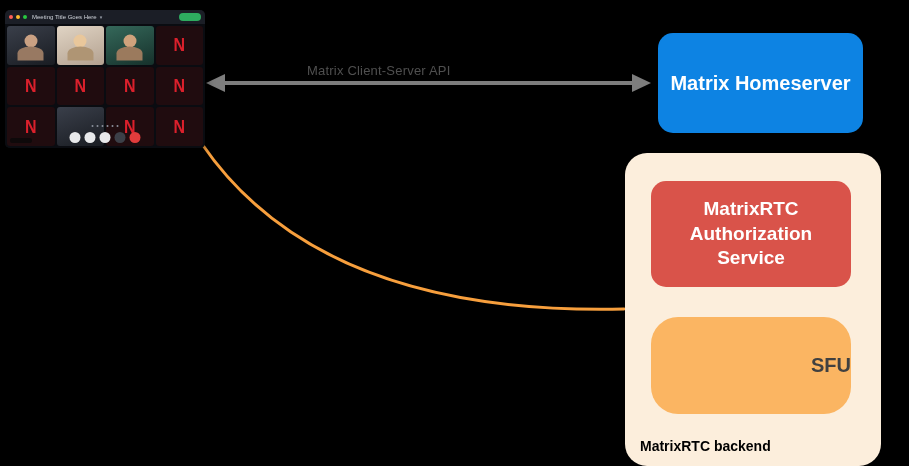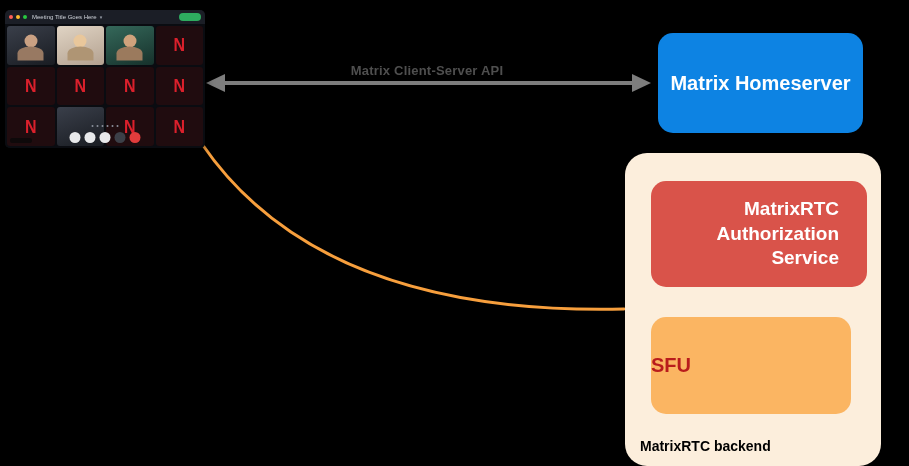--- a/index.html
+++ b/index.html
@@ -3,38 +3,38 @@
 <meta charset="utf-8">
 <style>
   * { margin:0; padding:0; box-sizing:border-box; }
   body { background:#000; font-family:"Liberation Sans", sans-serif; }
   .canvas { position:relative; width:909px; height:466px; background:#000; overflow:hidden; }
 
   
   .wires { position:absolute; left:0; top:0; width:909px; height:466px; pointer-events:none; }
 
   
-  .arrow-label { position:absolute; left:307px; top:63px; width:240px; text-align:center;
-                 color:#4f4f4f; font-size:13px; font-weight:bold; letter-spacing:.2px; }
+  .arrow-label { position:absolute; left:307px; top:63px; width:240px; 
+                 color:#4f4f4f; font-size:13px; font-weight:normal; letter-spacing:.2px; }
 
   
   .homeserver-box { position:absolute; left:650px; top:33px; width:205px; height:100px;
                     background:#0d83e3; border-radius:15px; display:flex; align-items:center;
                     justify-content:center; color:#fff; font-weight:bold; font-size:20px;margin-left:8px; }
 
   
   .backend-container { position:absolute; left:625px; top:153px; width:256px; height:313px;
                        background:#fceedc; border-radius:22px; }
-  .auth-box { position:absolute; left:26px; top:28px; width:216px; height:106px;
+  .auth-box { position:absolute; left:26px; top:28px; width:200px; height:106px;
               background:#d9534a; border-radius:15px; color:#fff; font-weight:bold; font-size:19px;
-              display:flex; align-items:center; justify-content:center; text-align:right;
+              display:flex; align-items:center; justify-content:center; text-align:center;
               line-height:1.3; padding:0 28px; }
   .sfu-box { position:absolute; left:26px; top:164px; width:200px; height:97px;
-             background:#fbb562; border-radius:15px; color:#b91c1c; font-weight:bold; font-size:20px;
-             display:flex; align-items:center; justify-content:flex-start; }
+             background:#fbb562; border-radius:27px; color:#404040; font-weight:bold; font-size:20px;
+             display:flex; align-items:center; justify-content:flex-end; }
   .backend-label { position:absolute; left:15px; top:285px; color:#000000;
                    font-weight:bold; font-size:14px; }
 
   
   .call-window { position:absolute; left:5px; top:10px; width:200px; height:138px;
                  background:#0d0f14; border-radius:5px; overflow:hidden;
                  box-shadow:0 2px 10px rgba(0,0,0,.6); }
   .title-bar { height:14px; background:#1b1e26; display:flex; align-items:center;
                padding:0 4px; gap:3px; }
   .tl-dot { width:4px; height:4px; border-radius:50%; }

